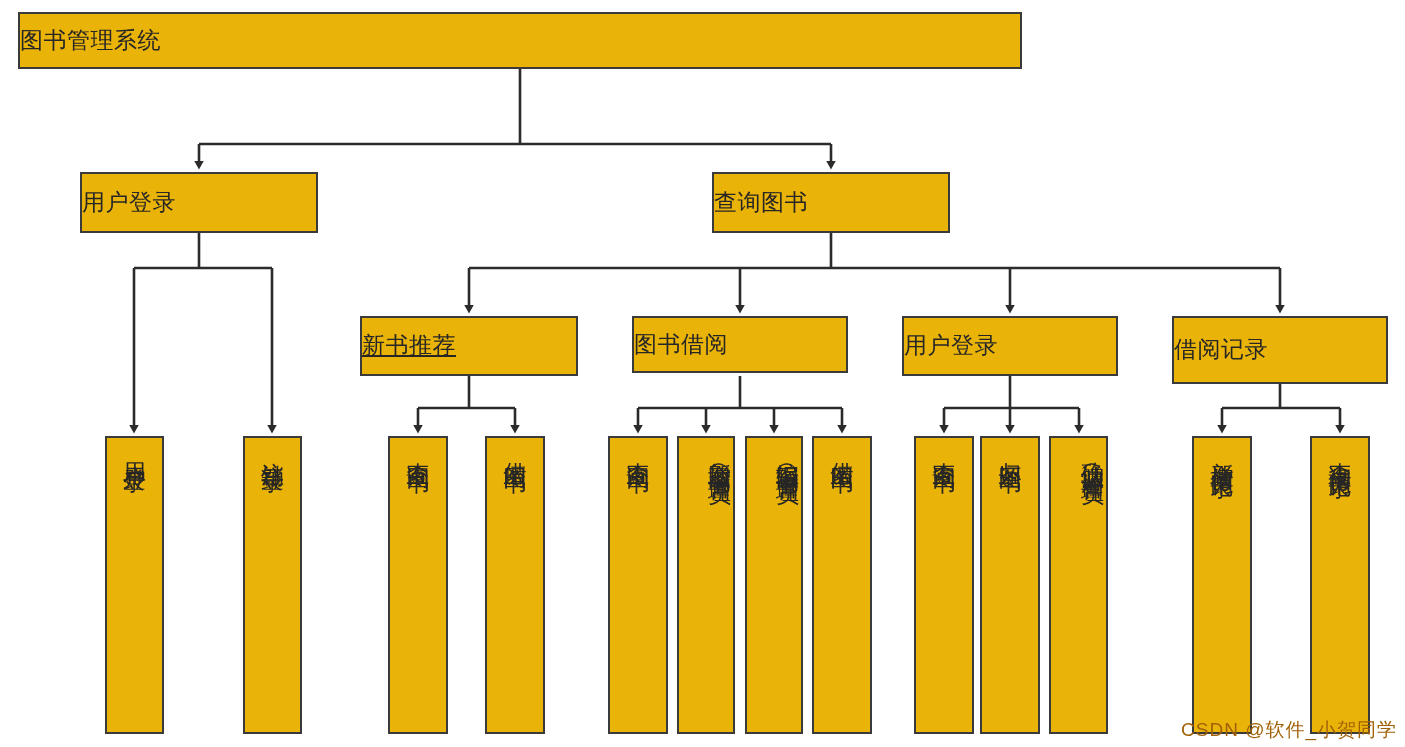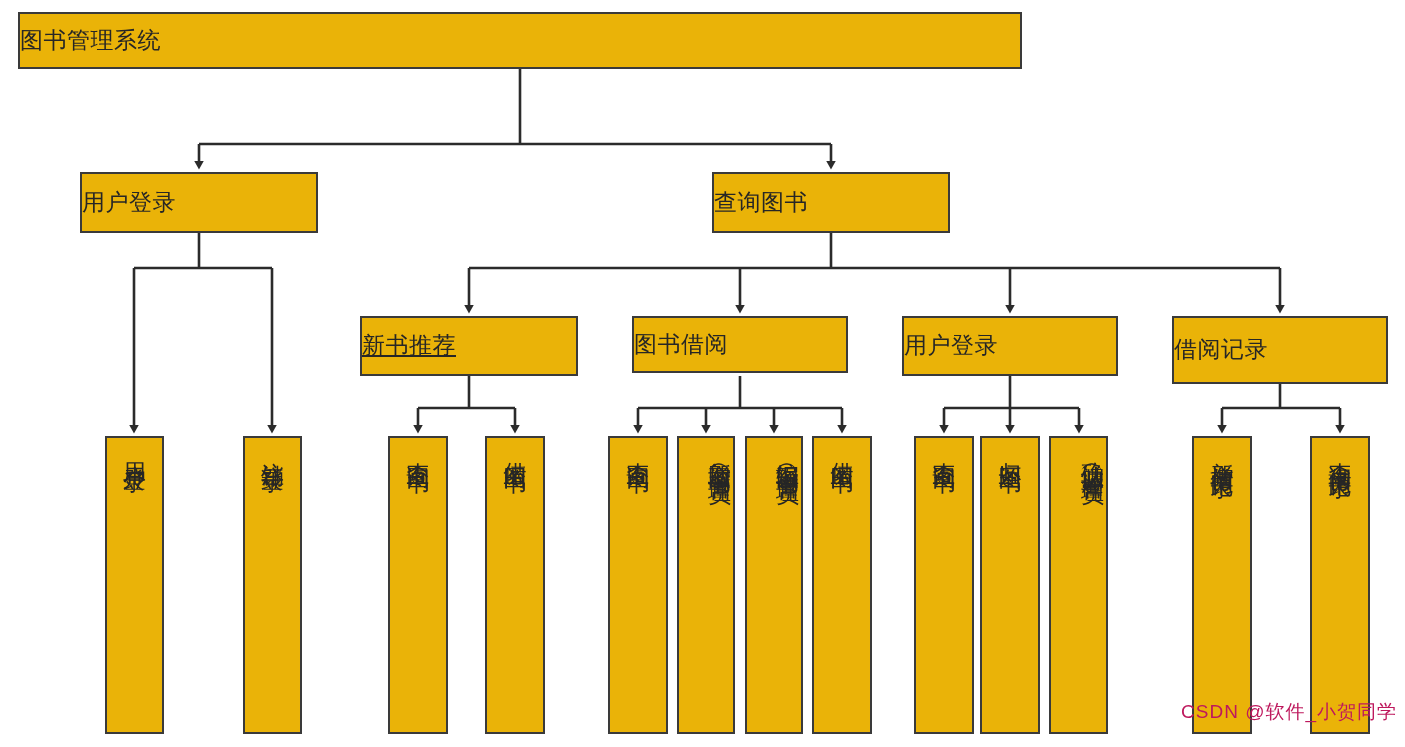--- a/index.html
+++ b/index.html
@@ -42,23 +42,23 @@
     align-items:center;
   }
   .node .lbl{display:block;}
   svg#edges{
     position:absolute;left:0;top:0;width:1405px;height:747px;
     pointer-events:none;
   }
   .wm{
     position:absolute;
     right:8px;
-    bottom:22px;
+    bottom:4px;
     font-size:19px;
-    color:#be185d;
+    color:#a16207;
     letter-spacing:1px;
     font-family:"Liberation Sans","DejaVu Sans",sans-serif;
     white-space:nowrap;
   }
 </style>
 </head>
 <body>
 
 <div id="diagram">
 

